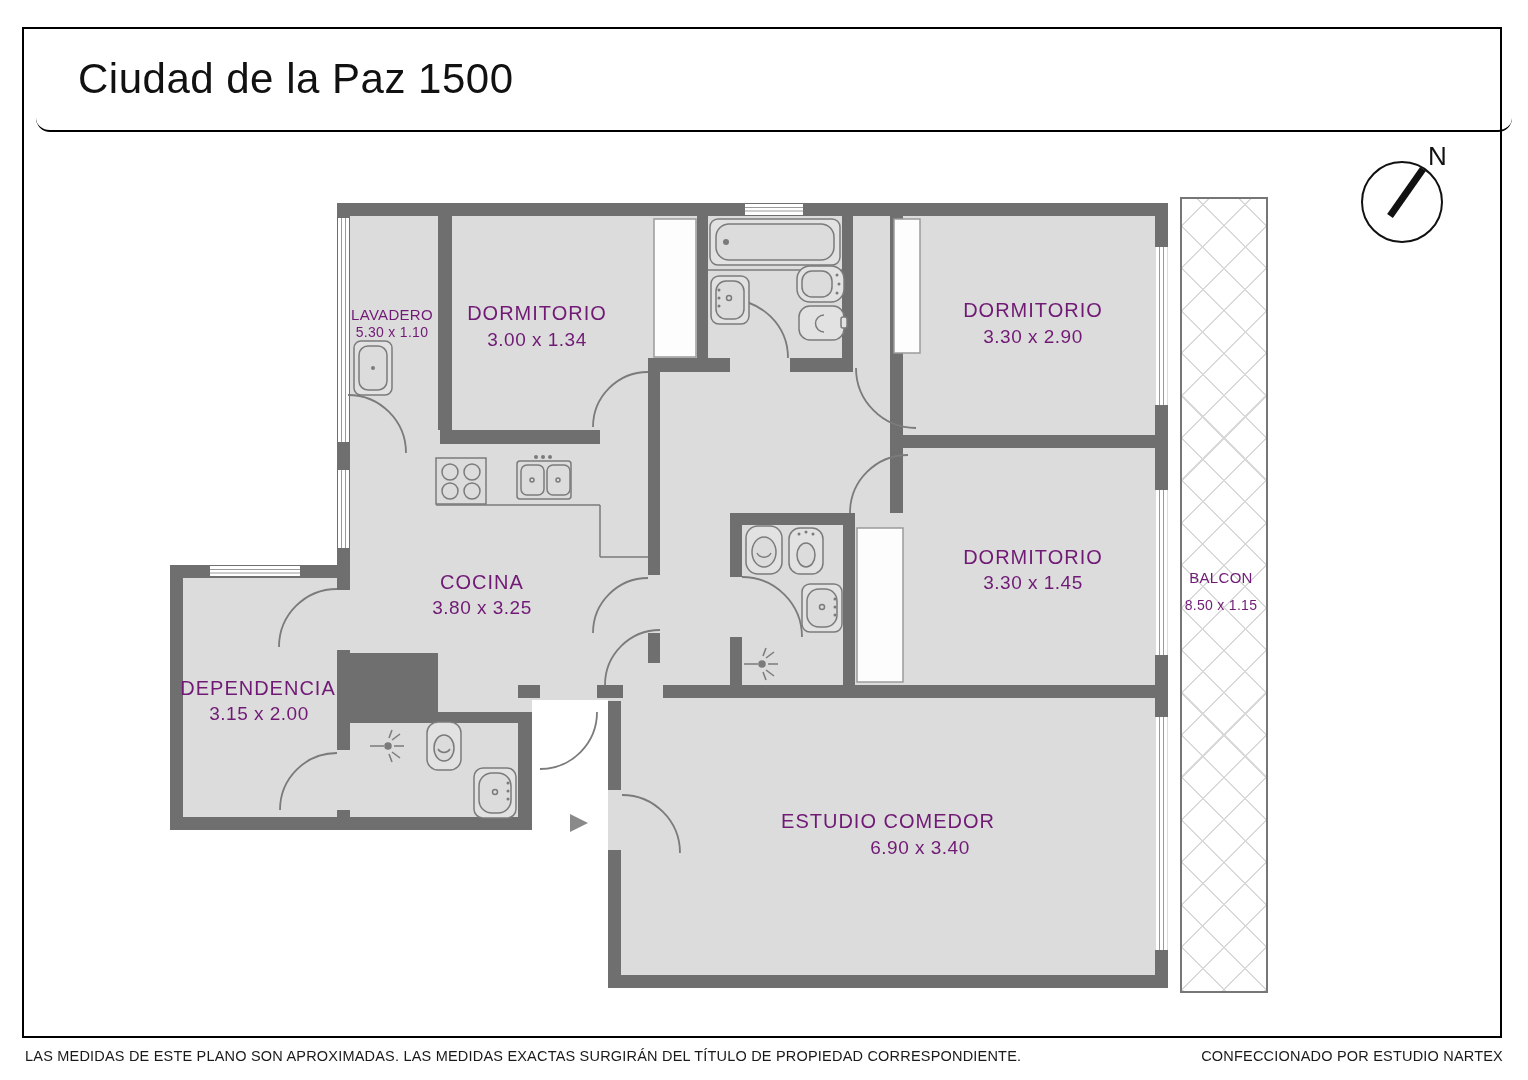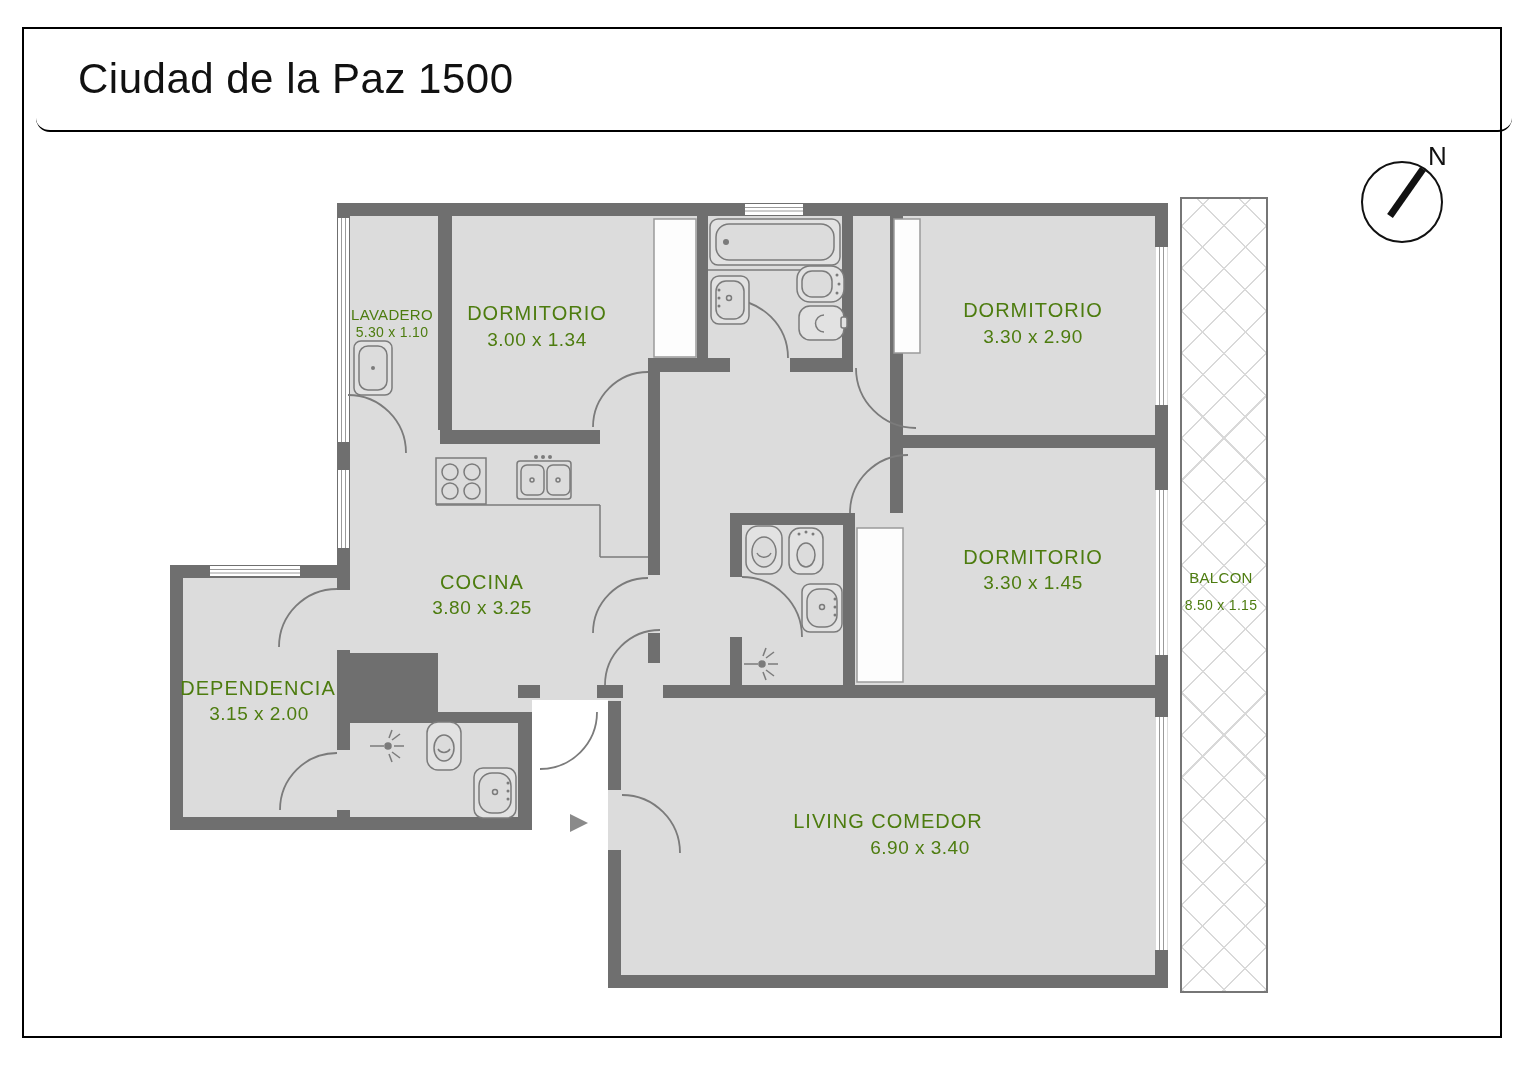--- a/index.html
+++ b/index.html
@@ -7,21 +7,21 @@
   .stage{position:absolute; left:0; top:0; width:1528px; height:1080px;}
   .page-border{position:absolute; left:22px; top:27px; width:1480px; height:1011px; border:2px solid #000; box-sizing:border-box;}
   .title-band{position:absolute; left:12px; top:0; width:100%; height:103px; border-bottom:2px solid #000; box-sizing:border-box;border-radius:14px;}
   .page-title{position:absolute; left:42px; top:26px; font-size:42px; letter-spacing:0.5px; color:#111; font-weight:400;}
   .balcony{position:absolute; left:1180px; top:197px; width:88px; height:796px; box-sizing:border-box;
     background-color:#ffffff; border:2px solid #767676;
     background-image:
       repeating-linear-gradient(45deg, #d9d9d9 0px, #d9d9d9 1.5px, transparent 1.5px, transparent 30px),
       repeating-linear-gradient(-45deg, #d9d9d9 0px, #d9d9d9 1.5px, transparent 1.5px, transparent 30px);}
   svg.plan{position:absolute; left:0; top:0;}
-  .room-label{position:absolute; transform:translate(-50%,-50%); color:#4d7c0f; white-space:nowrap; text-align:left; letter-spacing:1px;}
+  .room-label{position:absolute; transform:translate(-50%,-50%); color:#701a75; white-space:nowrap; text-align:left; letter-spacing:1px;}
   .room-name{font-size:20px;}
   .room-dims{font-size:19px; letter-spacing:0.5px;}
   .small-name{font-size:15px; letter-spacing:0.3px;}
   .small-dims{font-size:14px; letter-spacing:0.3px;}
   .compass-n{position:absolute; left:1428px; top:141px; font-size:26px; color:#111;}
   .footer{position:absolute; left:25px; top:1048px; width:1478px; display:flex; justify-content:space-between; color:#1a1a1a; font-size:14.5px; letter-spacing:0.2px;}
 </style>
 </head>
 <body>
 
@@ -257,22 +257,26 @@
 
   <div class="room-label room-name" style="left:1033px; top:557px;">DORMITORIO</div>
   <div class="room-label room-dims" style="left:1033px; top:583px;">3.30 x 1.45</div>
 
   <div class="room-label room-name" style="left:482px; top:582px;">COCINA</div>
   <div class="room-label room-dims" style="left:482px; top:608px;">3.80 x 3.25</div>
 
   <div class="room-label room-name" style="left:258px; top:688px;">DEPENDENCIA</div>
   <div class="room-label room-dims" style="left:259px; top:714px;">3.15 x 2.00</div>
 
-  <div class="room-label room-name" style="left:888px; top:821px;">LIVING COMEDOR</div>
+  <div class="room-label room-name" style="left:888px; top:821px;">ESTUDIO COMEDOR</div>
   <div class="room-label room-dims" style="left:888px; top:848px;margin-left:32px;">6.90 x 3.40</div>
 
   <div class="room-label small-name" style="left:1221px; top:577px;">BALCON</div>
   <div class="room-label small-dims" style="left:1221px; top:598px;margin-top:7px;">8.50 x 1.15</div>
 
   <div class="compass-n">N</div>
 
+  <div class="footer">
+    <span>LAS MEDIDAS  DE ESTE PLANO SON APROXIMADAS. LAS MEDIDAS EXACTAS SURGIRÁN DEL TÍTULO DE PROPIEDAD CORRESPONDIENTE.</span>
+    <span>CONFECCIONADO POR ESTUDIO NARTEX</span>
+  </div>
 
 </div>
 
 </body></html>

